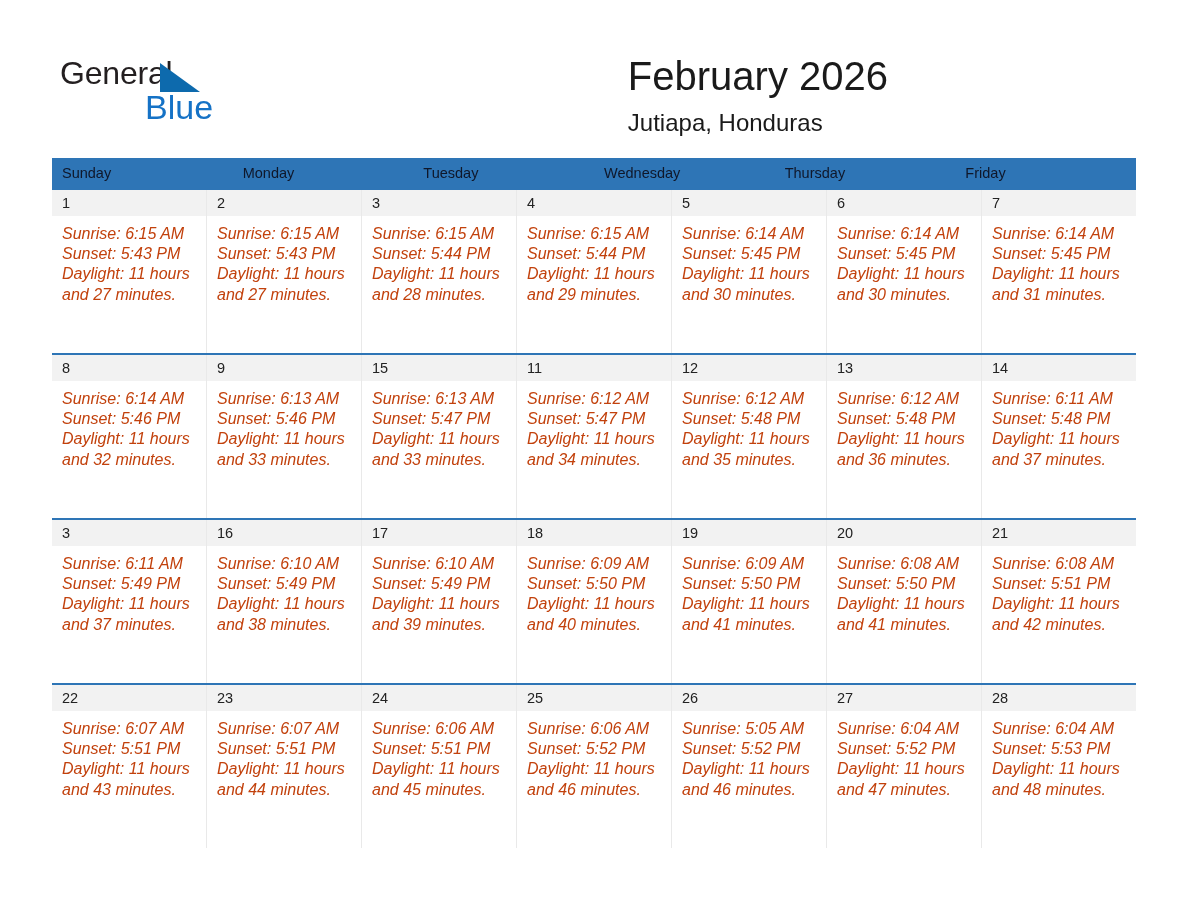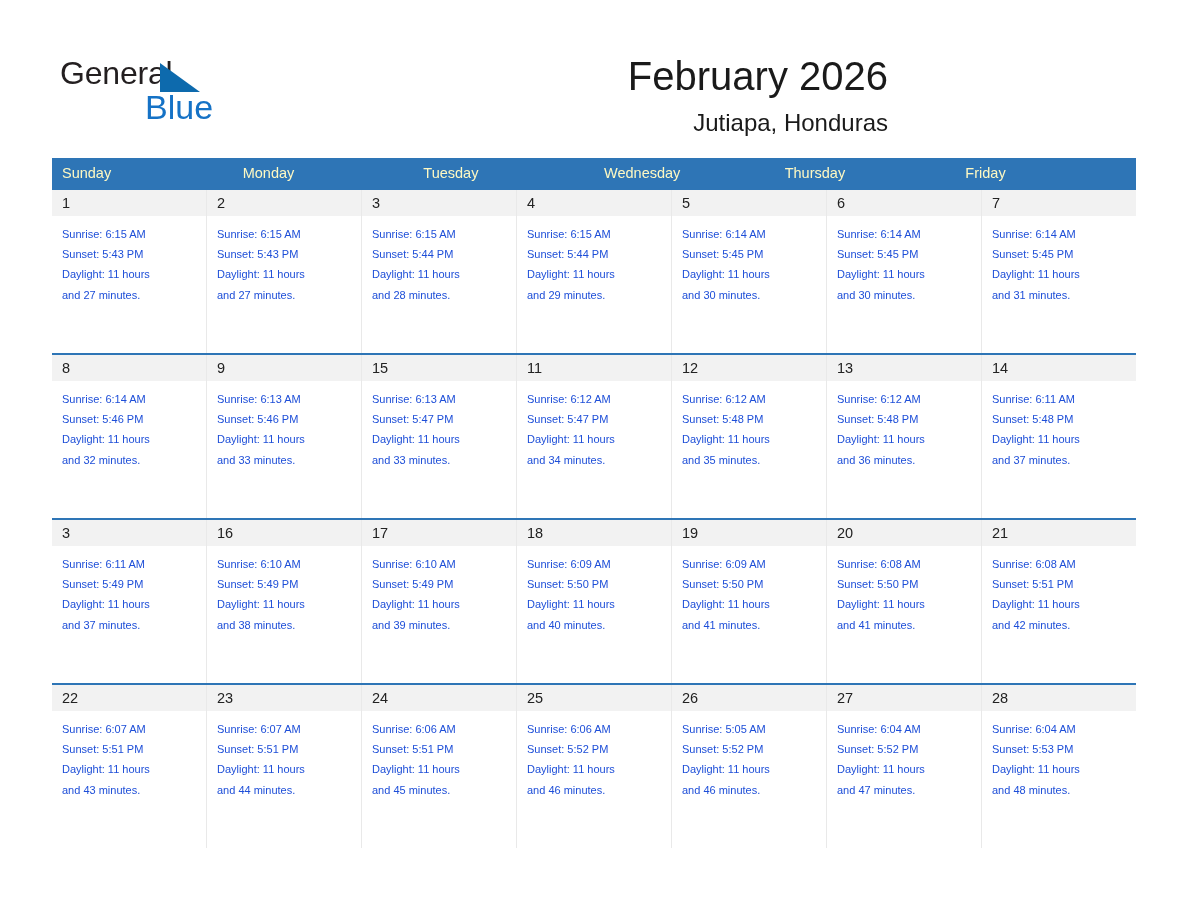--- a/index.html
+++ b/index.html
@@ -58,21 +58,21 @@
     font-size: 34px;
     color: #1572c6;
     line-height: 36px;
     font-weight: 400;
   }
 
   .title-block {
     position: absolute;
     right: 0;
     top: 8px;
-    text-align: right;
+    text-align: left;
   }
   .cal-title {
     font-size: 40px;
     font-weight: 400;
     color: #1a1a1a;
     line-height: 52px;
     letter-spacing: 0px;
   }
   .cal-subtitle {
     font-size: 24px;
@@ -89,21 +89,21 @@
     top: 158px;
     width: 1084px;
   }
   .weekdays {
     display: flex;
     background: #2e75b6;
     height: 30px;
   }
   .weekday {
     flex: 1 1 0;
-    color: #fef9c3;
+    color: #0f172a;
     font-size: 14.5px;
     line-height: 30px;
     padding-left: 10px;
     white-space: nowrap;
     overflow: hidden;
   }
 
   .week {
     display: flex;
     border-top: 2px solid #2e75b6;
@@ -124,23 +124,24 @@
     height: 26px;
   }
   .daynum {
     font-size: 14.5px;
     color: #222222;
     line-height: 26px;
     padding-left: 10px;
   }
   .day-info {
     padding: 8px 8px 0 10px;
-    font-size: 11px;
+    font-size: 16px;
     line-height: 20.2px;
-    color: #1d4ed8;
+    color: #c2410c;
+    font-style: italic;
   }
   .day-info div { white-space: nowrap; }
 </style>
 </head>
 <body>
 
 <div class="page">
 
   <div class="topbar">
 

